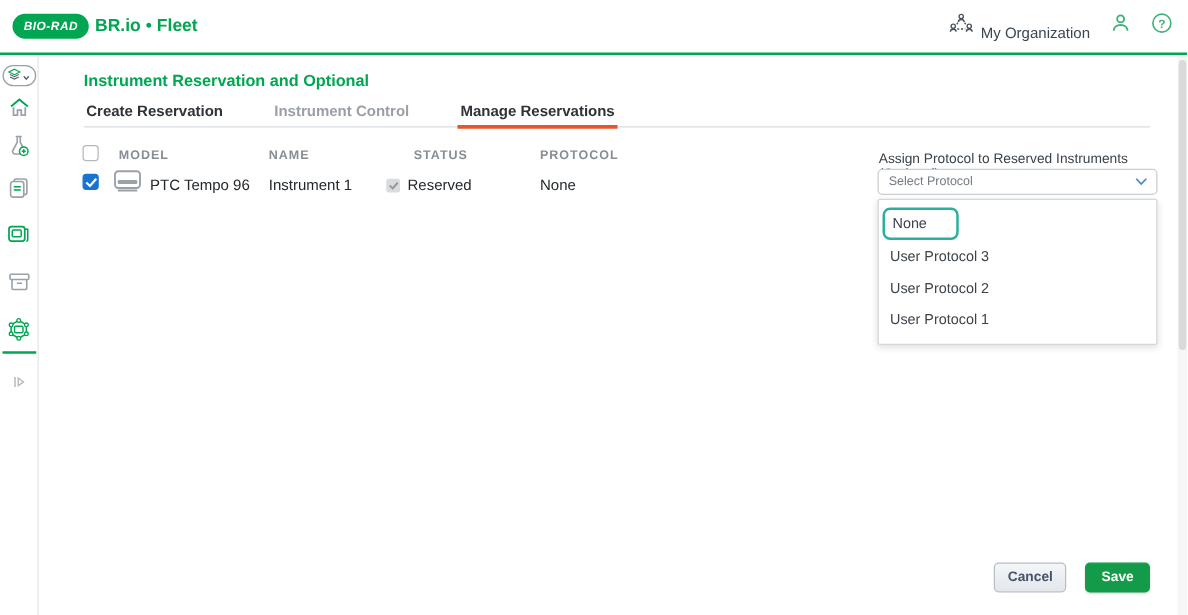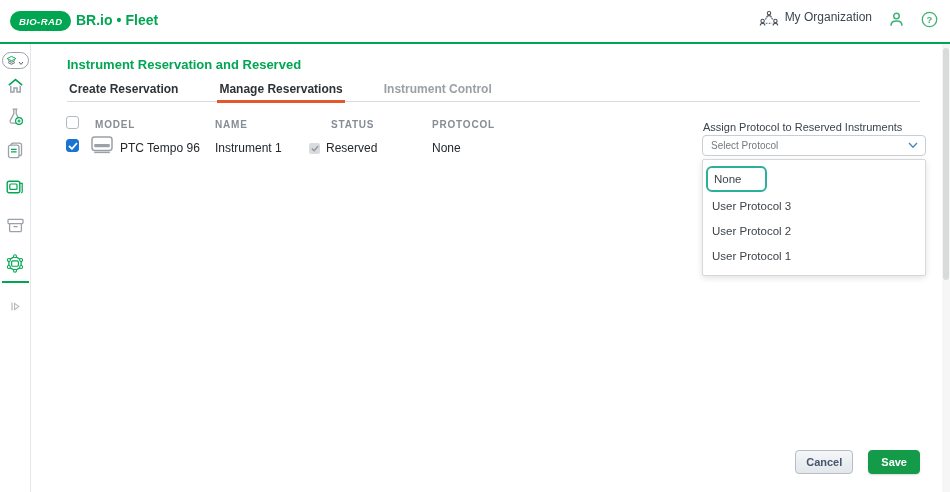--- a/index.html
+++ b/index.html
@@ -8,21 +8,21 @@
 
   
   .hdr { position:absolute; top:0; left:0; right:0; height:44px; background:#fff; border-bottom:2px solid #00A651; }
   .logo-pill { position:absolute; left:10px; top:11px; height:20px; padding:0 9px; background:#00A651; border-radius:11px; display:flex; align-items:center; }
   .logo-pill span { color:#fff; font-style:italic; font-weight:800; font-size:9.5px; letter-spacing:.4px; }
   .app-title { position:absolute; left:76px; top:12px; font-size:14px; color:#00A651; }
   .app-title .prod { font-weight:700;margin-top:17px; }
   .app-title .sep { margin:0 4px; font-weight:700; }
   .app-title .mod { font-weight:700; }
   .hdr-right { position:absolute; right:12px; top:0; height:42px; display:flex; align-items:center; gap:16px; }
-  .org { display:flex; align-items:flex-start; gap:6px; cursor:pointer; }
+  .org { display:flex; align-items:flex-end; gap:6px; cursor:pointer; }
   .org-label { font-size:12px; color:#3c4650; }
   .icon-btn { display:flex; align-items:center; justify-content:center; cursor:pointer; }
 
   
   .sidebar { position:absolute; top:44px; left:0; width:31px; bottom:0; background:#fff; border-right:1px solid #e4e6e9; }
   .sb-item { position:absolute; left:0; width:30px; display:flex; justify-content:center; cursor:pointer; }
   .sb-pill { width:27px; height:17px; border:1px solid #9aa1a8; border-radius:9px; display:flex; align-items:center; justify-content:center; gap:1px; background:#fff; }
   .sb-underline { position:absolute; top:237px; left:2px; width:27px; height:2px; background:#00A651; }
 
   
@@ -189,26 +189,26 @@
       <span>
         <svg width="11" height="11" viewBox="0 0 11 11">
           <path d="M2 1.5 v8" stroke="#b3b9bf" stroke-width="1.2"></path>
           <path d="M4.6 2.4 L8.8 5.5 L4.6 8.6 Z" fill="none" stroke="#b3b9bf" stroke-width="1.1"></path>
         </svg>
       </span>
     </div>
   </div>
 
   <div class="main">
-    <div class="page-title">Instrument Reservation and Reserved</div>
+    <div class="page-title">Instrument Reservation and Optional</div>
 
     <div class="tabs">
       <div class="tab">Create Reservation</div>
+      <div class="tab muted">Instrument Control</div>
       <div class="tab active">Manage Reservations</div>
-      <div class="tab muted">Instrument Control</div>
     </div>
 
     <div class="cb head-cb"></div>
     <div class="th" style="left:63px;">MODEL</div>
     <div class="th" style="left:183px;">NAME</div>
     <div class="th" style="left:282px;margin-left:17px;">STATUS</div>
     <div class="th" style="left:400px;">PROTOCOL</div>
 
     <div class="cb checked row-cb">
       <svg width="10" height="8" viewBox="0 0 10 8">

